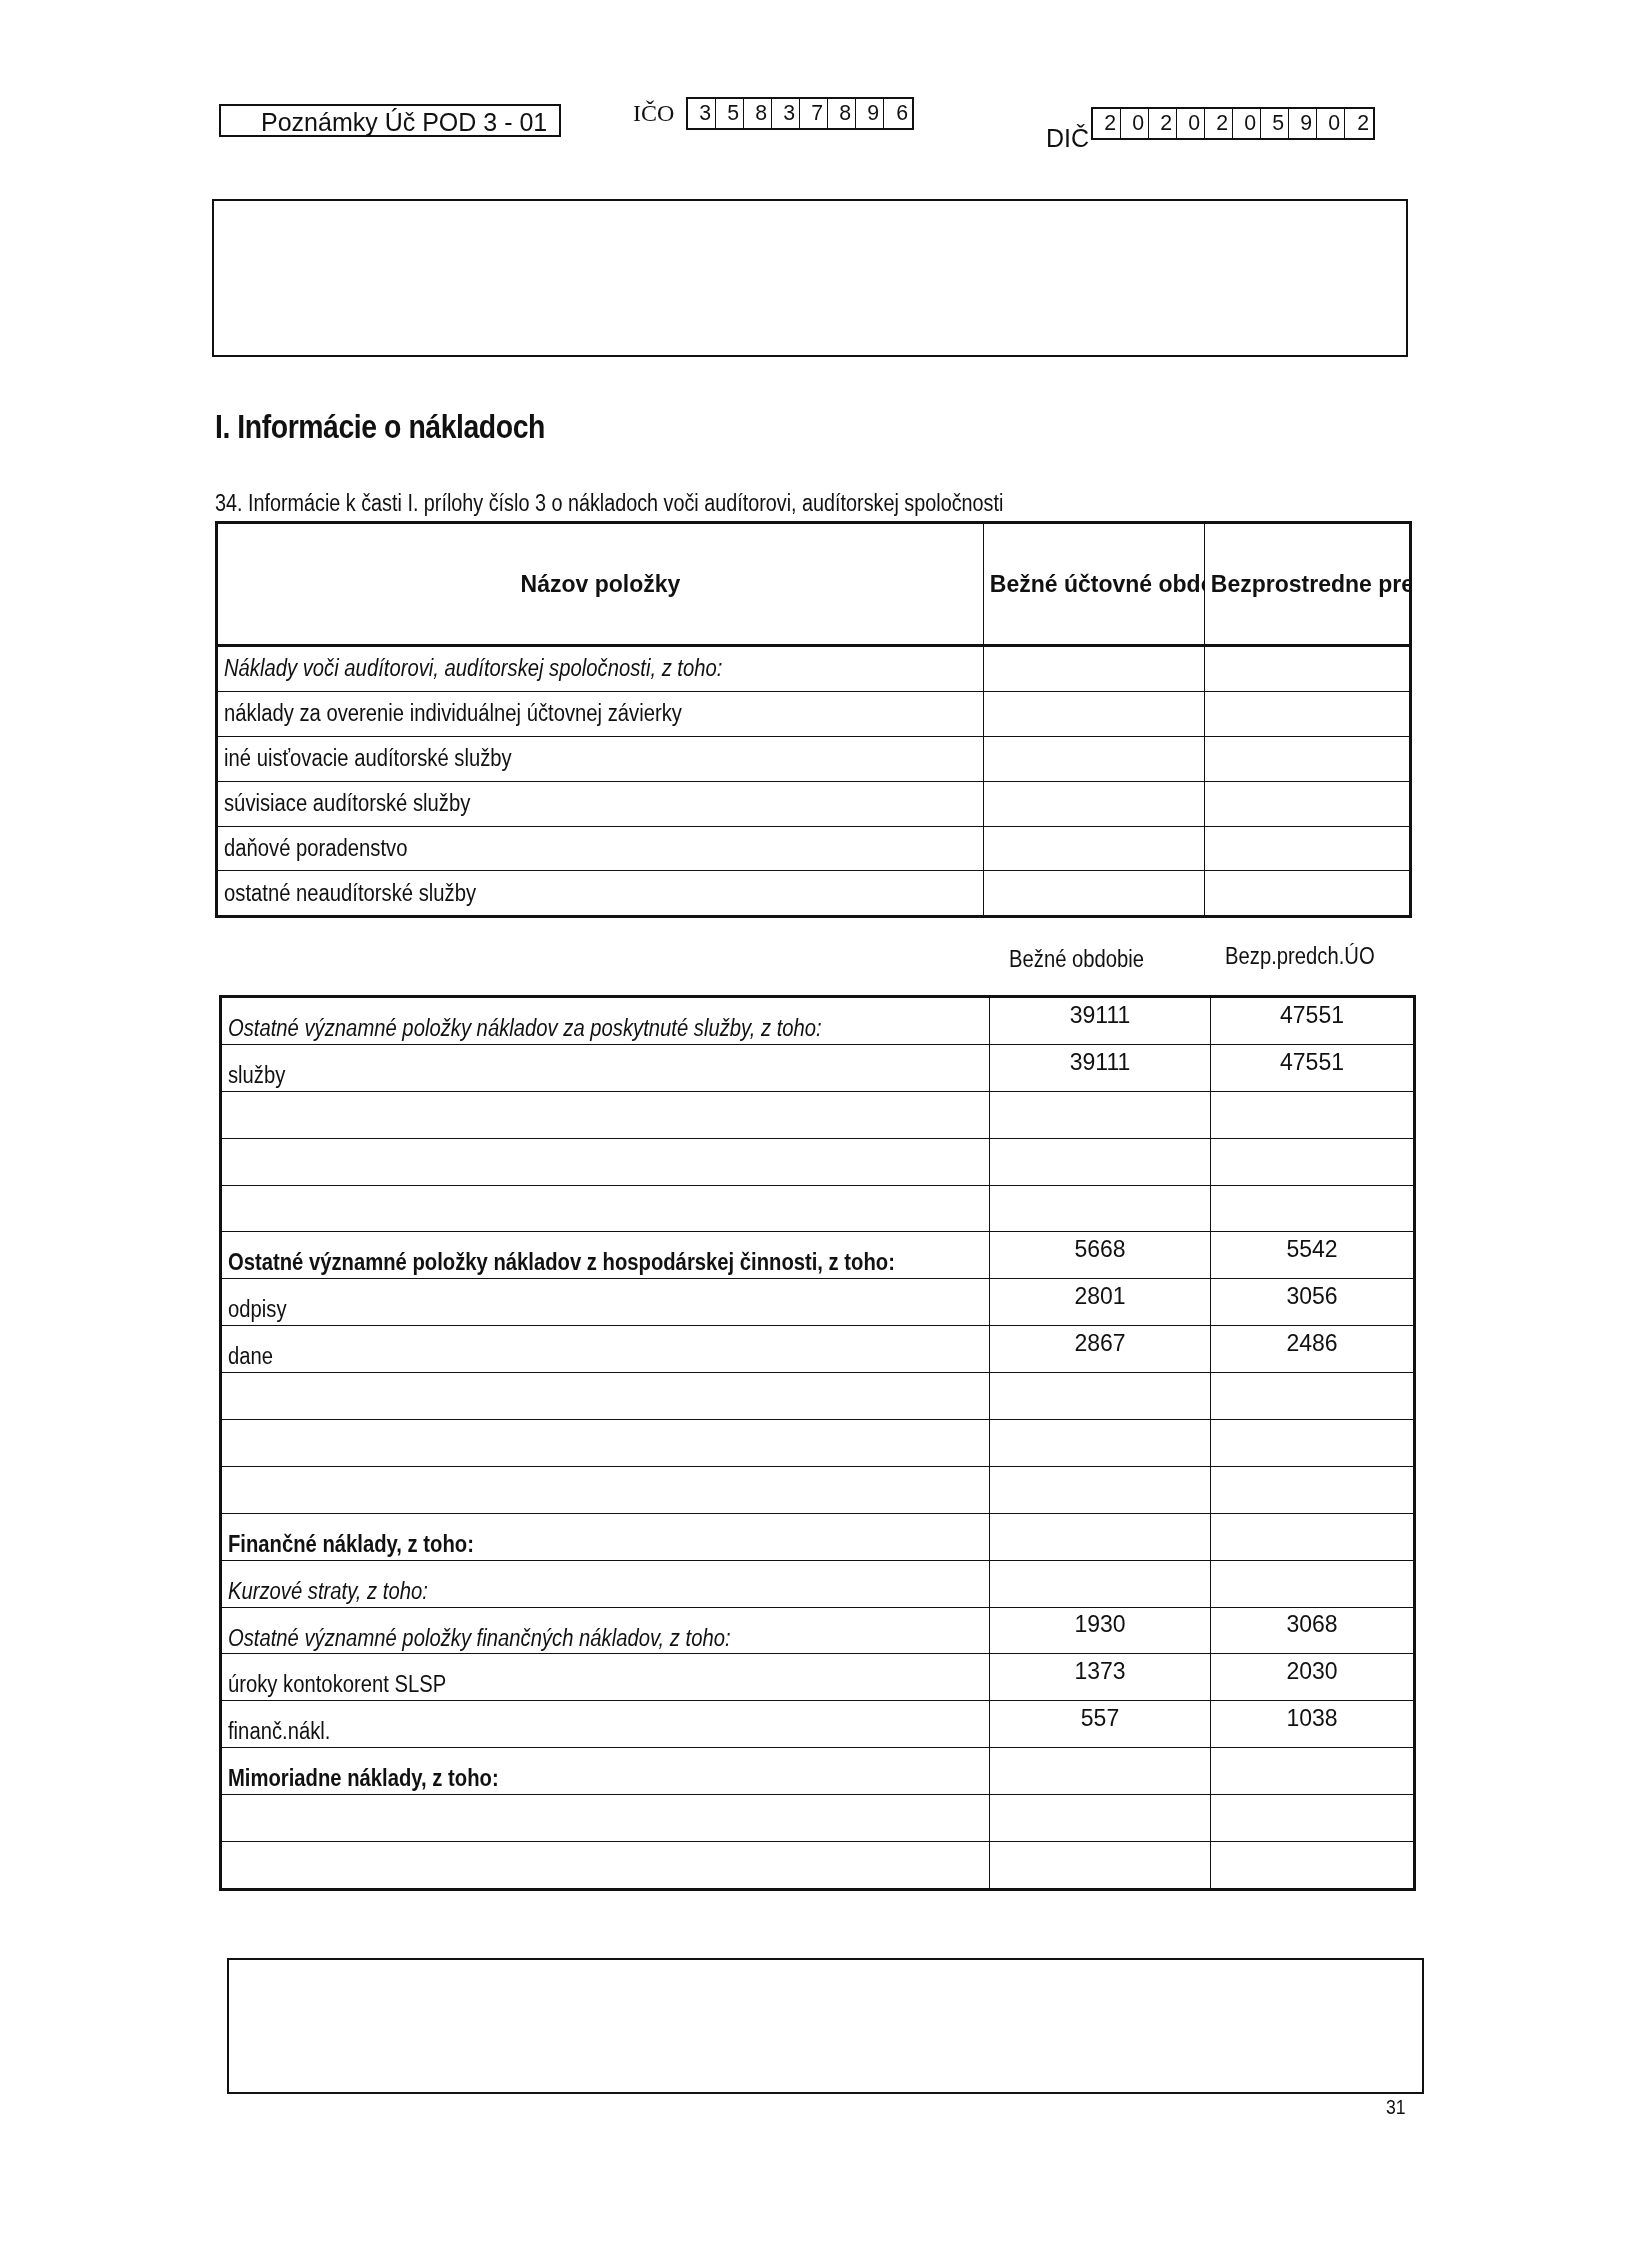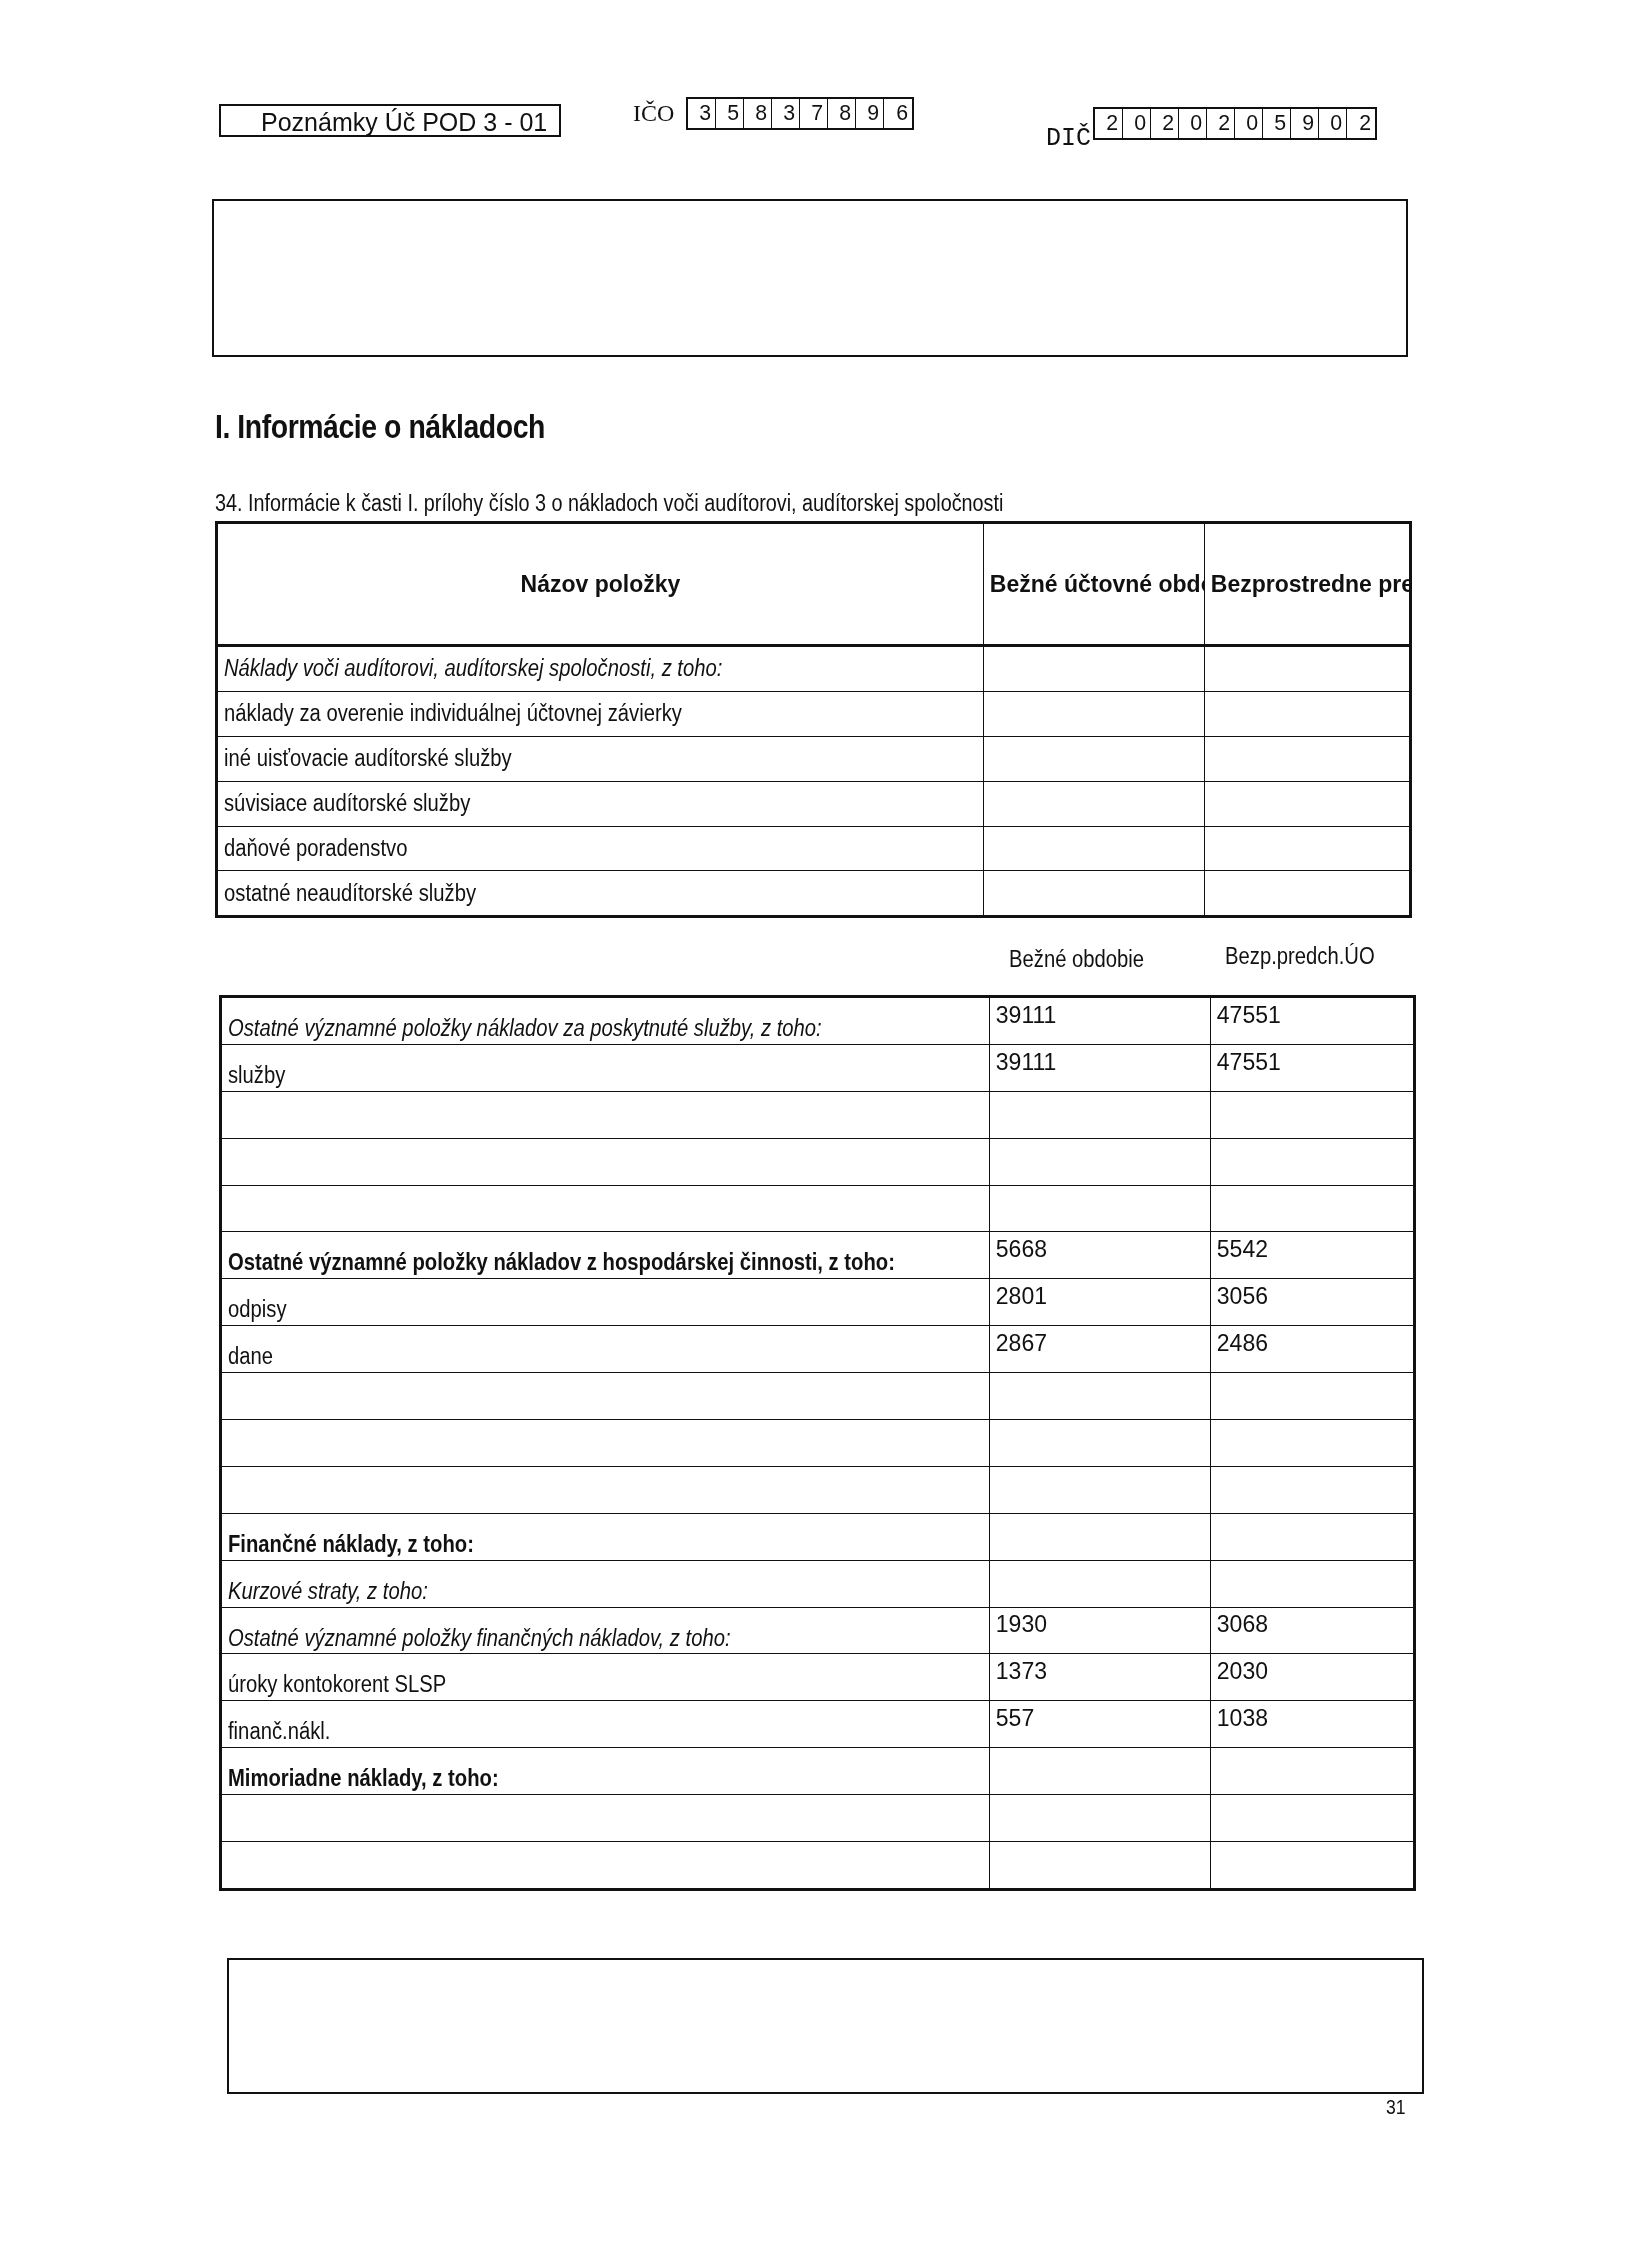--- a/index.html
+++ b/index.html
@@ -2,37 +2,37 @@
 <html><head>
 <meta charset="utf-8">
 <style>
   html, body { margin: 0; padding: 0; background: #ffffff; }
   body { width: 1650px; height: 2265px; position: relative; overflow: hidden;
          font-family: "Liberation Sans", sans-serif; color: #111; }
   .abs { position: absolute; }
   .box-title { left: 219px; top: 104px; width: 342px; height: 33px; border: 2.9px solid #111;
                font-size: 25px; line-height: 33px; padding-left: 40px; box-sizing: border-box; }
   .id-label { font-family: "Liberation Serif", serif; font-size: 24px; }
-  .id-sm { font-size: 25px; font-family: Liberation Mono, monospace; margin-top: 30px; }
+  .id-sm { font-size: 25px; font-family: Liberation Sans, sans-serif; margin-top: 30px; }
   .digits { display: flex; border: 2.9px solid #111; height: 33px; box-sizing: border-box; }
   .digit { width: 28px; border-right: 1.9px solid #111; font-size: 21.3px; text-align: right;
            padding-right: 3.9px; line-height: 29px; box-sizing: border-box; }
   .digit:last-child { border-right: none; }
   .frame { border: 2.9px solid #111; box-sizing: border-box; }
   h1.heading { margin: 0; font-size: 33px; font-weight: bold; letter-spacing: -0.5px; transform: scaleX(0.86); transform-origin: left; }
   .sub { font-size: 23px; transform: scaleX(0.86); transform-origin: left; white-space: nowrap; }
   table.grid { border-collapse: collapse; table-layout: fixed; position: absolute; }
   table.grid td, table.grid th { border: 1.9px solid #111; padding: 0 5.8px; font-size: 23px; overflow: hidden; white-space: nowrap; }
   table.grid { border: 3.9px solid #111; }
   .t1 th { font-weight: bold; text-align: center; white-space: normal; line-height: 29px; height: 120px; }
   .t1 tr.head { border-bottom: 3.9px solid #111; }
   .t1 td { height: 40px; }
   .it { font-style: italic; }
   .b { font-weight: bold; }
-  .num { text-align: left; vertical-align: top; padding-top: 3.9px !important; }
+  .num { text-align: center; vertical-align: top; padding-top: 3.9px !important; }
   .lbl { vertical-align: bottom; padding-bottom: 1.9px !important; }
   .t2 td { height: 42px; }
   .narrow { display: inline-block; transform: scaleX(0.88); transform-origin: left; }
   .period-lbl { font-size: 23px; }
 </style>
 </head>
 <body>
 
 <div class="abs box-title">
   <span>Poznámky Úč POD 3 - 01</span>

